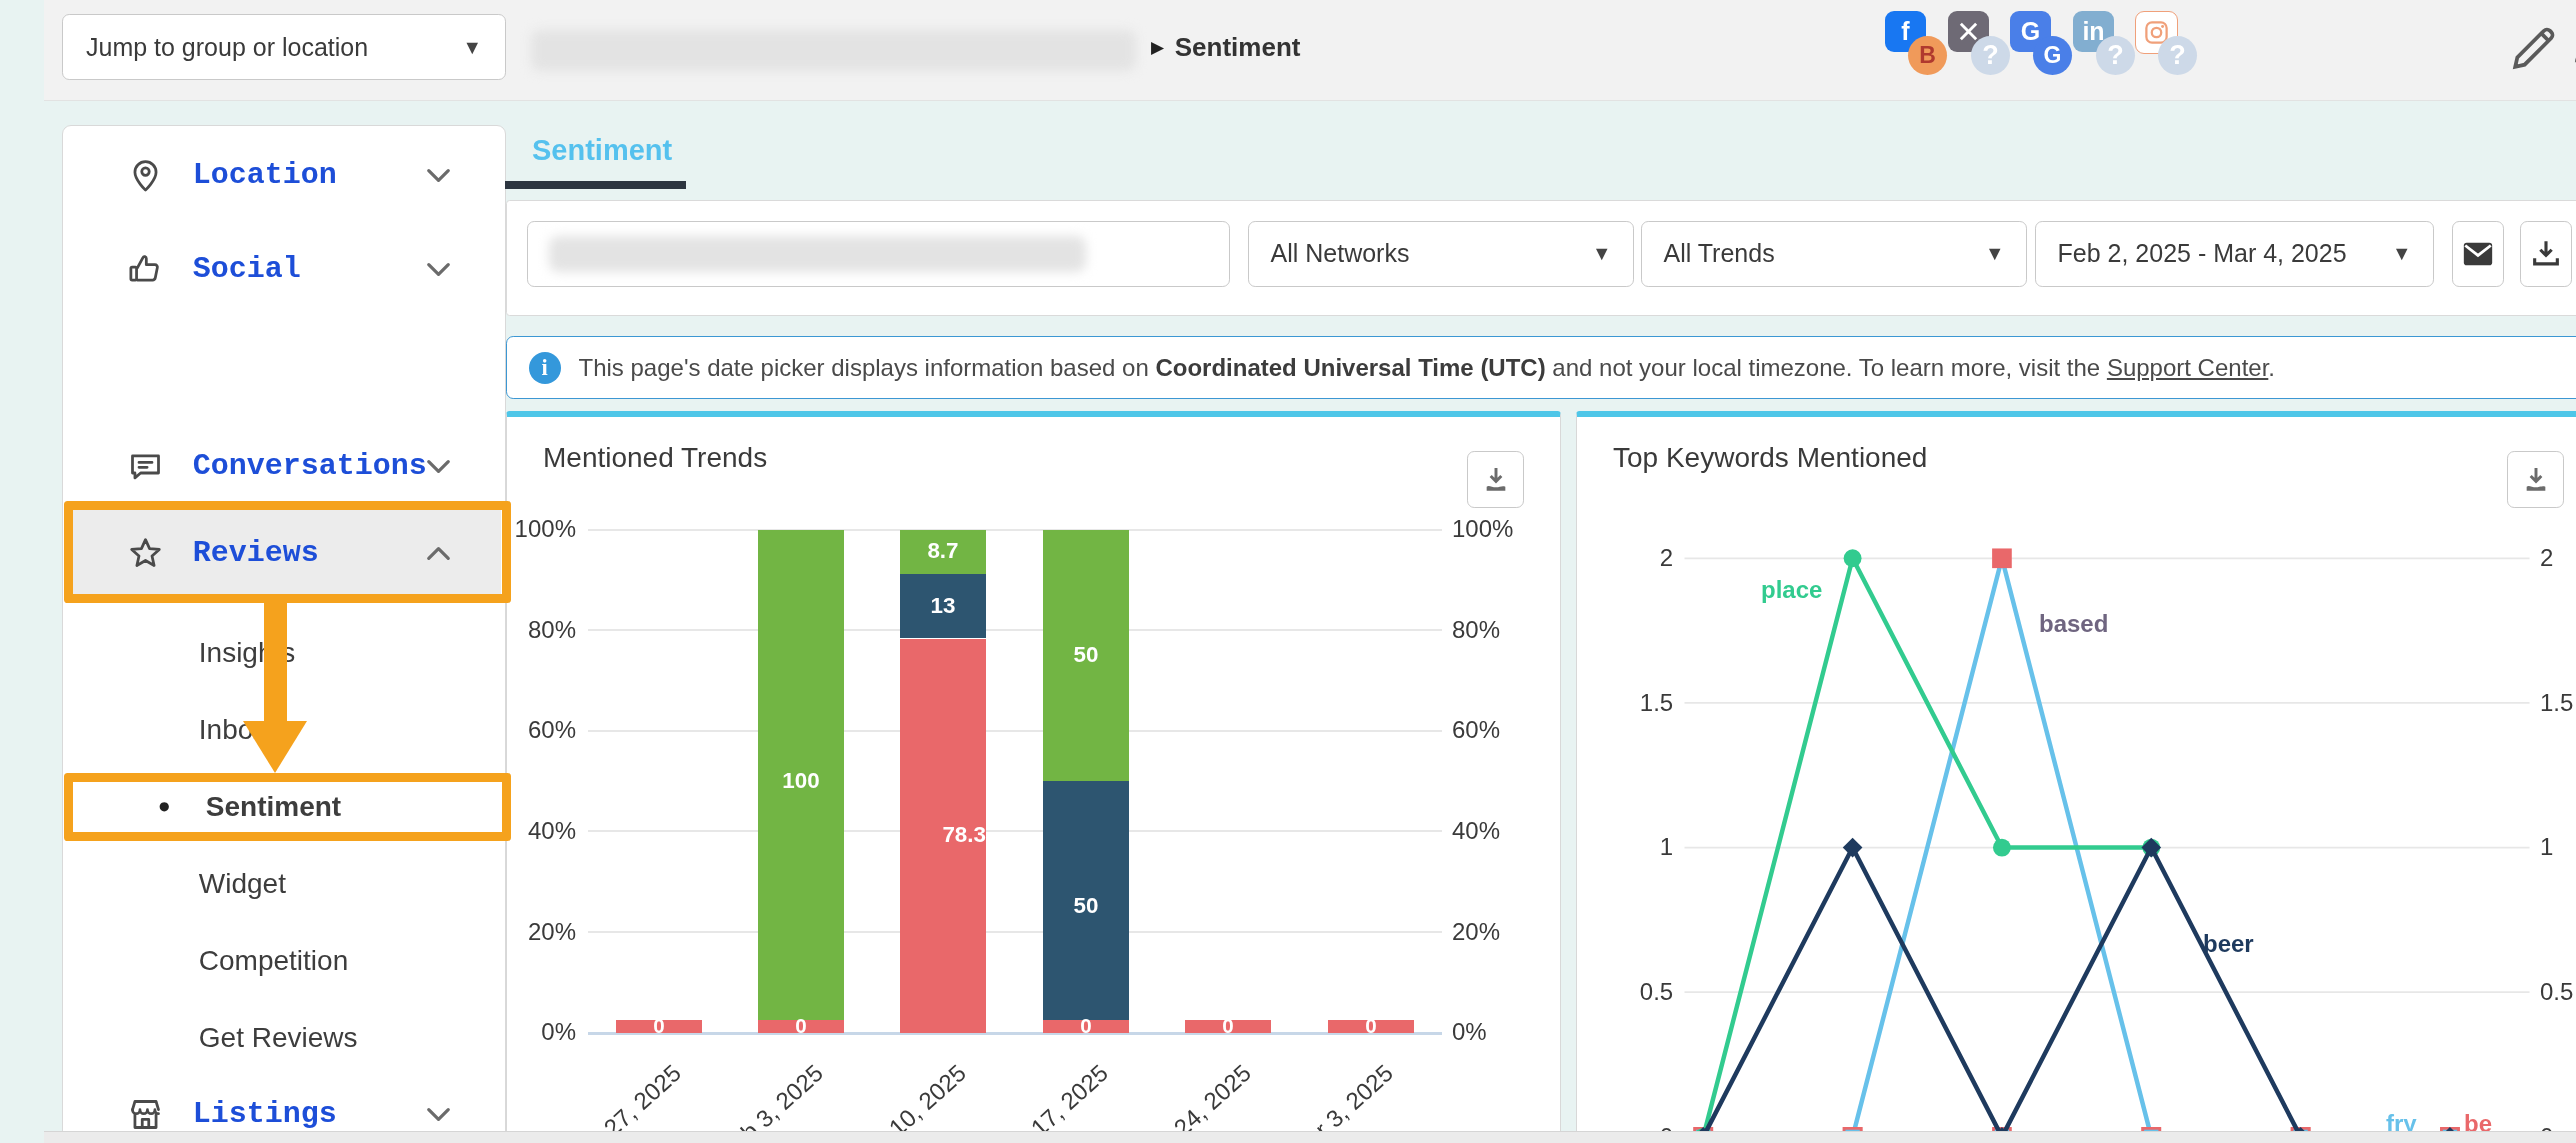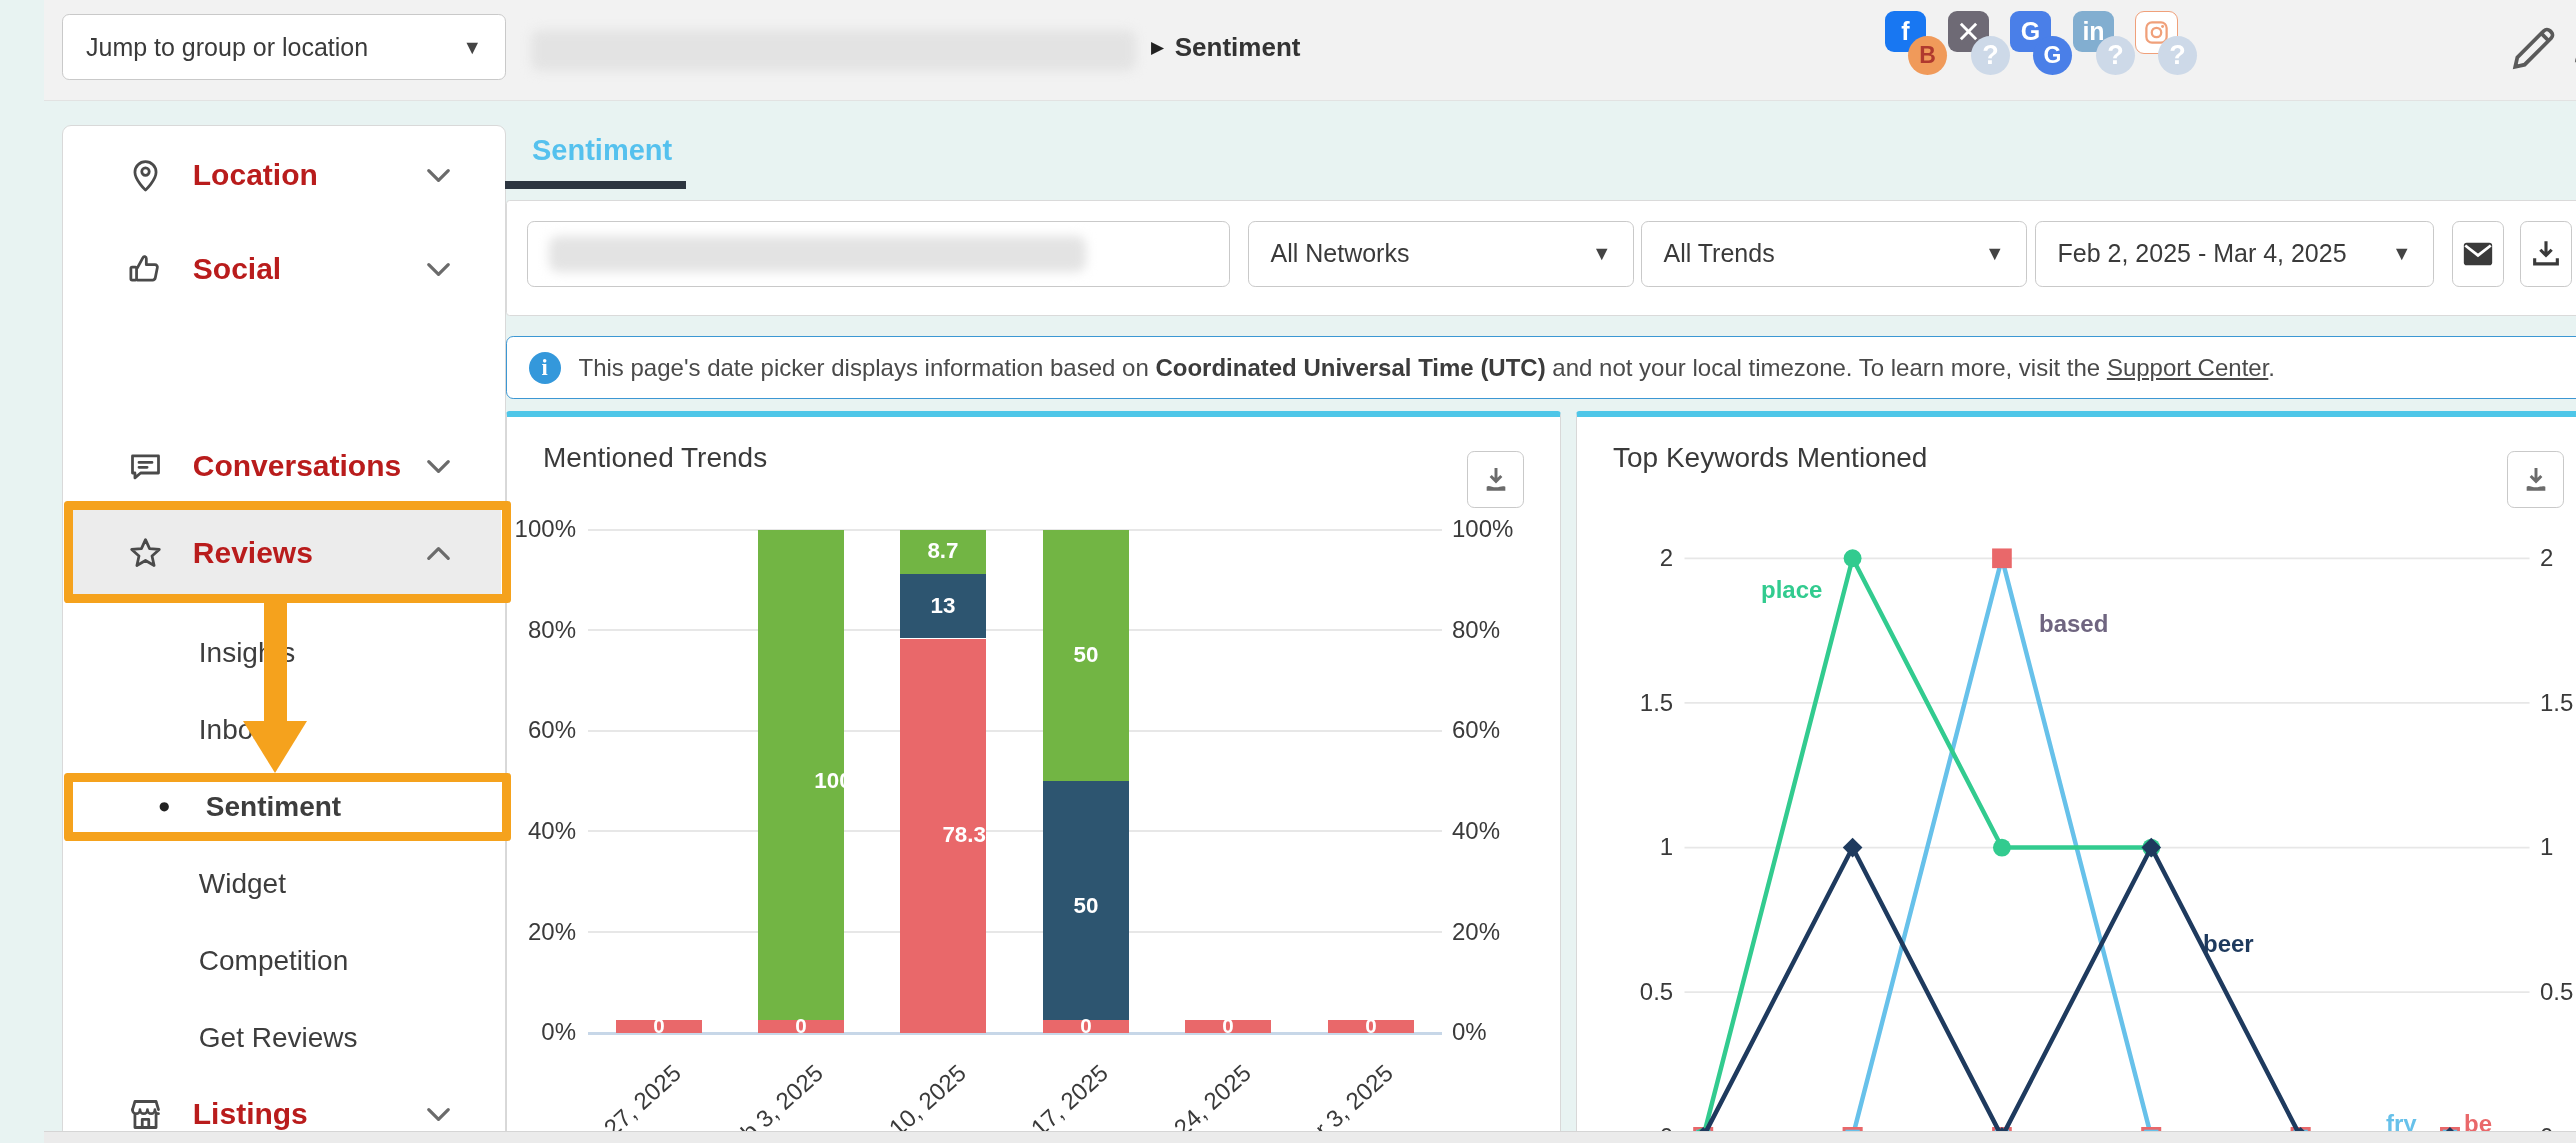--- a/index.html
+++ b/index.html
@@ -15,21 +15,21 @@
   .crumb .tri{font-size:17px;color:#222;}
   .netwrap{width:79px;height:73px;}
   .netic{position:absolute;left:0;top:0;width:41px;height:41px;border-radius:9px;display:flex;align-items:center;justify-content:center;color:#fff;font-weight:bold;font-size:25px;}
   .badge{position:absolute;left:23px;top:25px;width:39px;height:39px;border-radius:50%;display:flex;align-items:center;justify-content:center;font-weight:bold;}
   .btn{background:#fff;border:1.8px solid #c9c9c9;border-radius:7.2px;box-sizing:border-box;display:flex;align-items:center;justify-content:center;}
   .sendmsg{left:2188px;top:16px;width:247px;height:63px;gap:12.5px;font-size:26px;color:#2e2e2e;font-weight:600;}
   
   .sidebar{left:18px;top:125px;width:444px;height:1091px;background:#fff;border:1.8px solid #d9d9d9;border-radius:9px;box-sizing:border-box;z-index:5;}
   .side-row{position:absolute;left:1.8px;width:436px;height:86px;display:flex;align-items:center;}
   .side-ic{position:absolute;left:61px;width:39px;height:39px;}
-  .side-lab{position:absolute;left:128px;font-size:30px;font-weight:600;color:#b91c1c;white-space:nowrap;}
+  .side-lab{position:absolute;left:128px;font-size:30px;font-weight:600;color:#1d4ed8;white-space:nowrap;font-family:Liberation Mono, monospace;}
   .side-lab i{font-weight:600;}
   .side-chev{position:absolute;left:354px;width:39px;height:39px;}
   .sub-lab{position:absolute;left:134px;font-size:28px;color:#3d3d3d;white-space:nowrap;}
   .graybg{background:#ececec;}
   .bullet{position:absolute;left:93px;font-size:21.5px;color:#222;}
   .orangebox{border:9px solid #f5a21d;box-sizing:border-box;z-index:20;background:transparent;}
   
   .tabtext{left:488px;top:134px;font-size:29px;font-weight:600;color:#55c1ee;z-index:6;}
   .tabline{left:461px;top:181px;width:181px;height:8px;background:#2c3540;z-index:6;}
   .filtercard{left:462px;top:200px;width:2092px;height:116px;background:#fff;border:1.8px solid #dadada;border-radius:3.6px;box-sizing:border-box;z-index:6;}
@@ -250,21 +250,21 @@
         <div class="grid-h" style="left: 81px; top: 514px; width: 854px;"></div>
         <div class="ylab" style="left: -29px; top: 501px; text-align: right;">20%</div>
         <div class="ylab" style="left: 945px; top: 501px;">20%</div>
         <div class="ylab" style="left: -29px; top: 601px; text-align: right;">0%</div>
         <div class="ylab" style="left: 945px; top: 601px;">0%</div>
         <div class="seg" style="left: 81px; top: 615px; width: 854px; height: 2.7px; background: rgb(199, 215, 232);"></div>
         <div class="seg" style="left: 109px; top: 603px; width: 86px; height: 12.5px; background: rgb(233, 104, 106);"></div>
         <div class="seglab" style="left: 109px; top: 597px; width: 86px; font-size: 20.6px;">0</div>
         <div class="xlab" style="left: -72px; top: 642px;">Mon, Jan 27, 2025</div>
         <div class="seg" style="left: 251px; top: 113px; width: 86px; height: 503px; background: rgb(114, 181, 68);"></div>
-        <div class="seglab" style="left: 251px; top: 351px; width: 86px; padding-left: 32px;">100</div>
+        <div class="seglab" style="left: 251px; top: 351px; width: 86px;">100</div>
         <div class="seg" style="left: 251px; top: 603px; width: 86px; height: 12.5px; background: rgb(233, 104, 106);"></div>
         <div class="seglab" style="left: 251px; top: 597px; width: 86px; font-size: 20.6px;">0</div>
         <div class="xlab" style="left: 70px; top: 642px;">Mon, Feb 3, 2025</div>
         <div class="seg" style="left: 393px; top: 222px; width: 86px; height: 394px; background: rgb(233, 104, 106);"></div>
         <div class="seglab" style="left: 393px; top: 405px; width: 86px; text-align: right;">78.3</div>
         <div class="seg" style="left: 393px; top: 156px; width: 86px; height: 65px; background: rgb(45, 85, 112);"></div>
         <div class="seglab" style="left: 393px; top: 176px; width: 86px;">13</div>
         <div class="seg" style="left: 393px; top: 113px; width: 86px; height: 44px; background: rgb(114, 181, 68);"></div>
         <div class="seglab" style="left: 393px; top: 121px; width: 86px;">8.7</div>
         <div class="xlab" style="left: 213px; top: 642px;">Mon, Feb 10, 2025</div>

